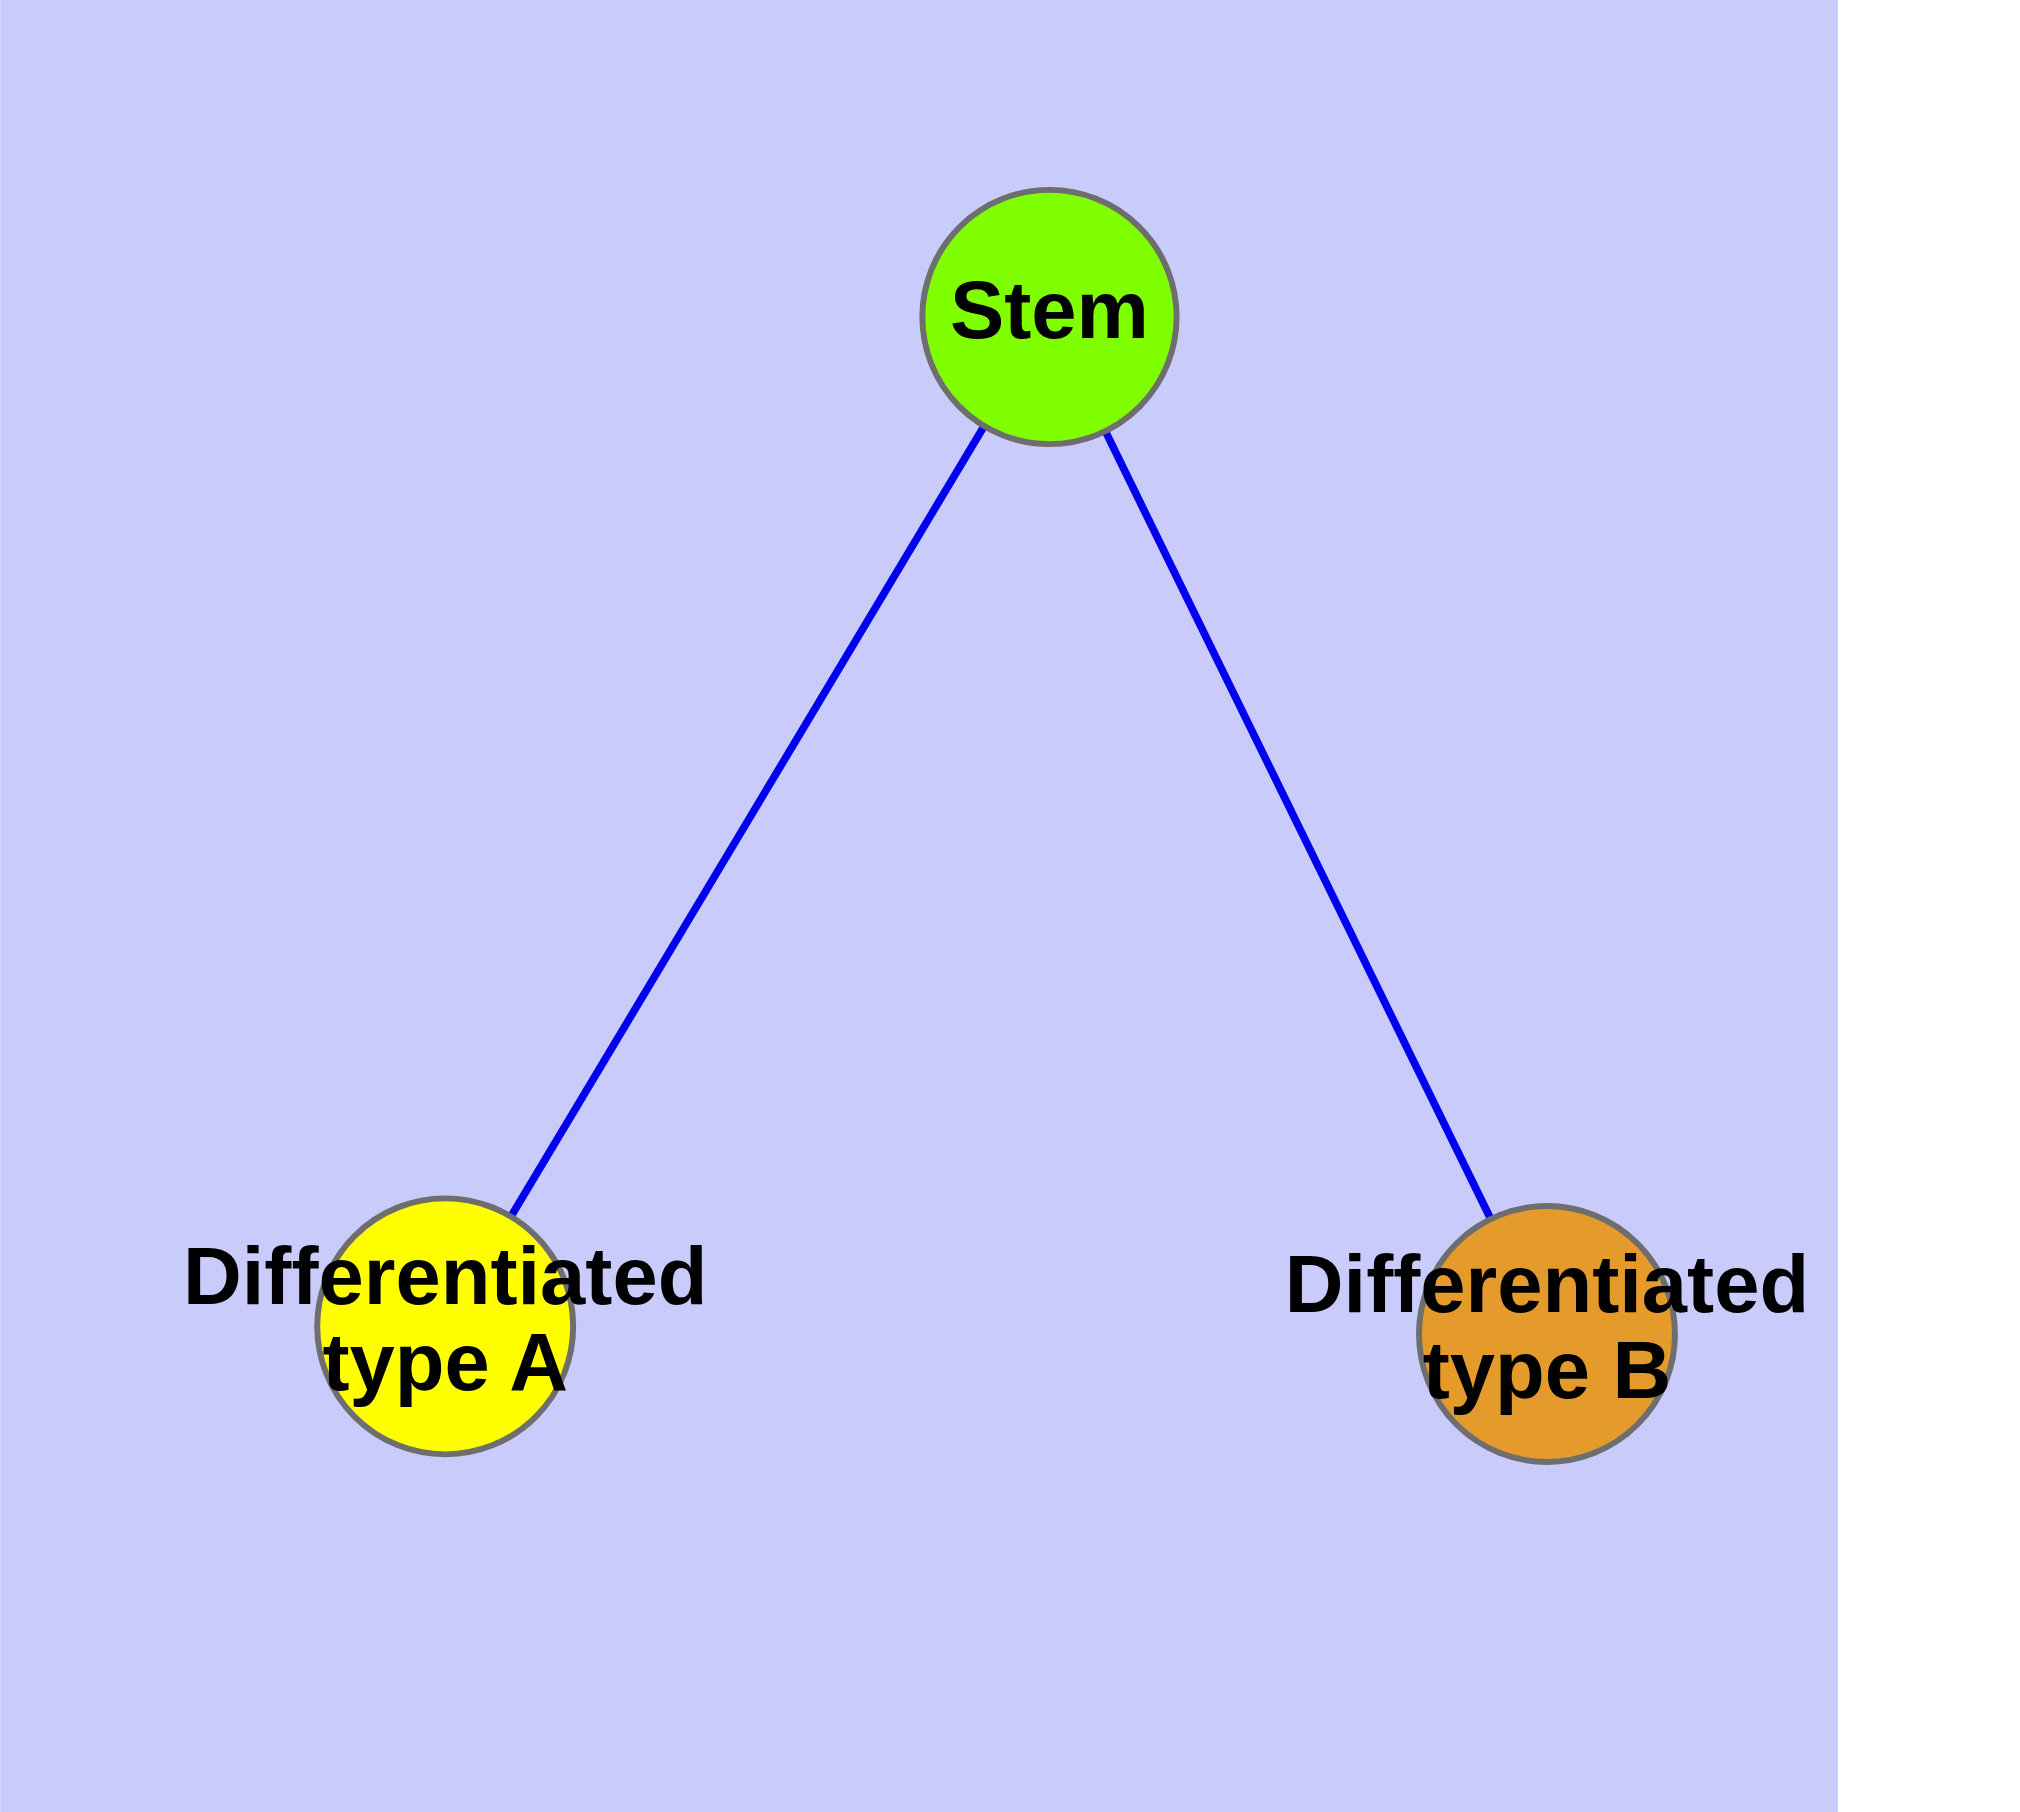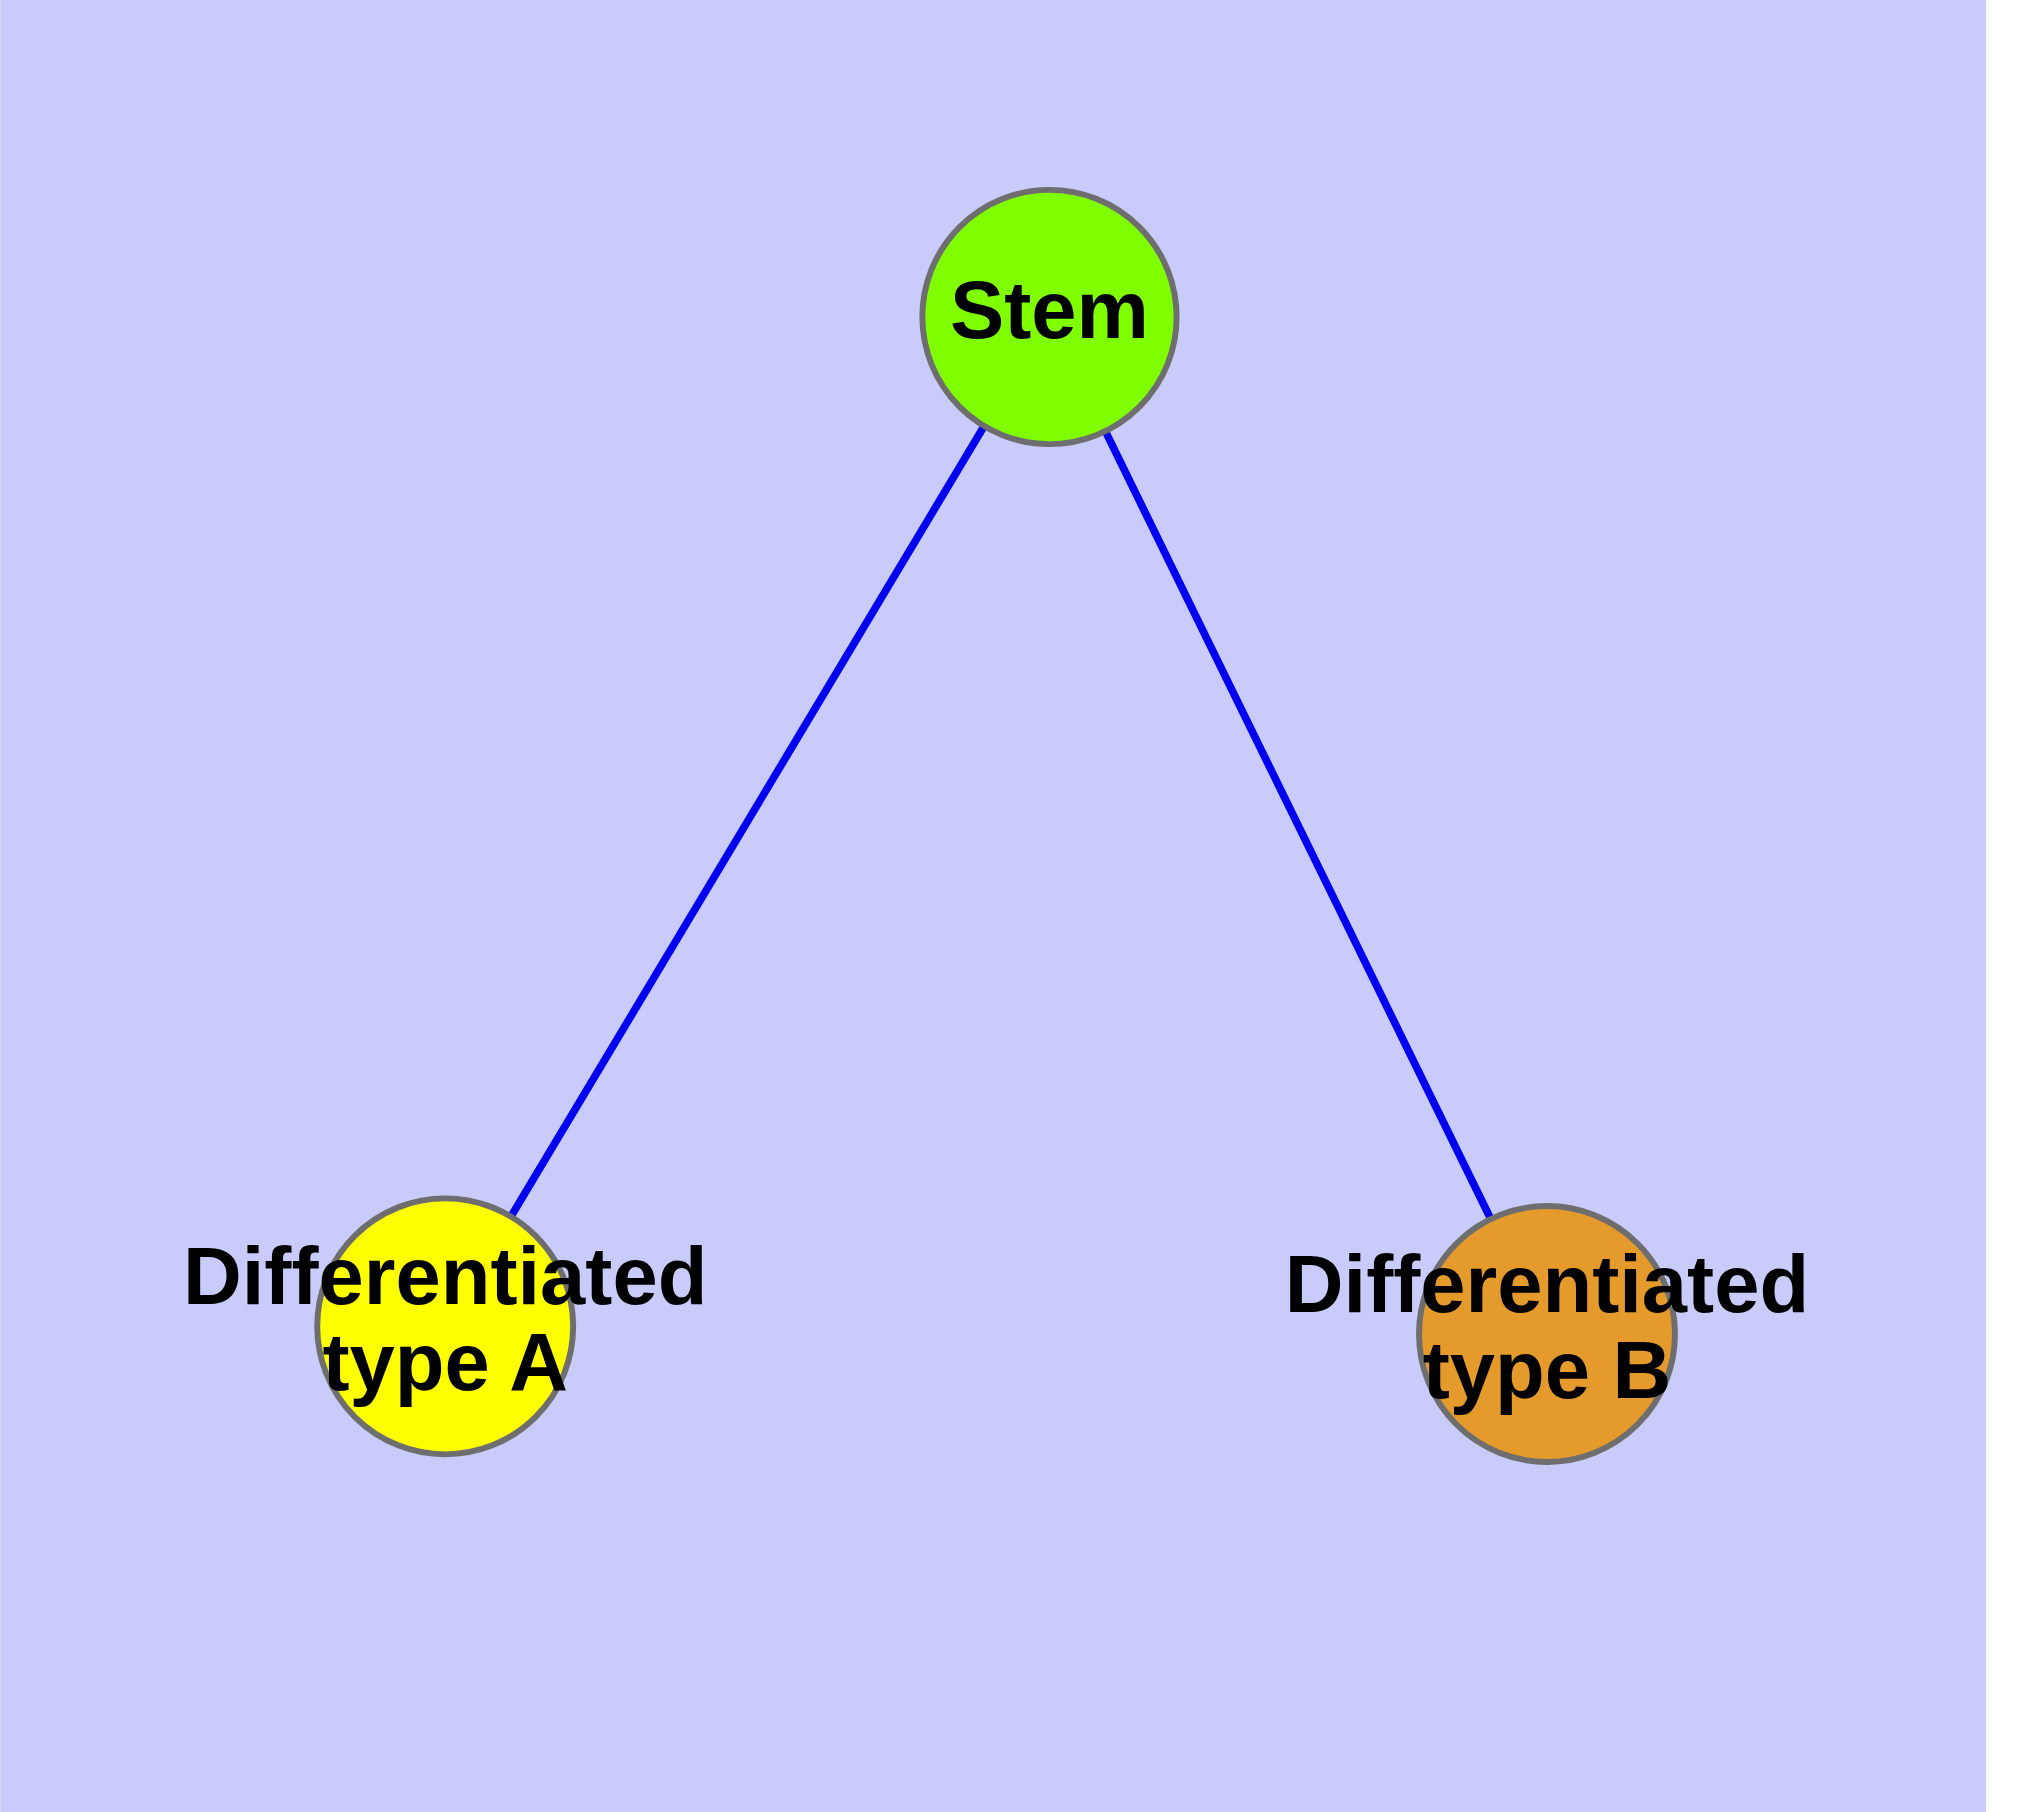--- a/index.html
+++ b/index.html
@@ -27,21 +27,21 @@
     font-family: "Liberation Sans", sans-serif;
     font-weight: bold;
     fill: #000000;
     text-anchor: middle;
     dominant-baseline: middle;
   }
 </style>
 </head>
 <body>
 
-<div id="canvas" style="width: 1986px; height: 1812px; text-align: center;">
+<div id="canvas" style="width: 1838px; height: 1812px; text-align: center;">
   <svg id="graph-svg" viewBox="0 0 2384 2138" xmlns="http://www.w3.org/2000/svg" style="width: 2021px; height: 1812px;">
     <rect id="bg-rect" x="0" y="0" width="2384" height="2138" fill="#C9CCFA"></rect>
     <g id="edges-layer">
         <line x1="1160.9528044793476" y1="502.7001540884951" x2="602.56084349079" y2="1435.4418448842484" stroke="#0000EE" stroke-width="9" stroke-linecap="butt"></line>
         <line x1="1303.9117265436823" y1="508.7428822017357" x2="1758.6488619460265" y2="1438.3588319169194" stroke="#0000EE" stroke-width="9" stroke-linecap="butt"></line>
       </g>
     <g id="nodes-layer">
         <circle cx="1238" cy="374" r="150" fill="#7FFF00" stroke="#6E6E6E" stroke-width="7"></circle>
         <circle cx="525" cy="1565" r="151" fill="#FFFF00" stroke="#6E6E6E" stroke-width="7"></circle>
         <circle cx="1825" cy="1574" r="151" fill="#E49B2C" stroke="#6E6E6E" stroke-width="7"></circle>

